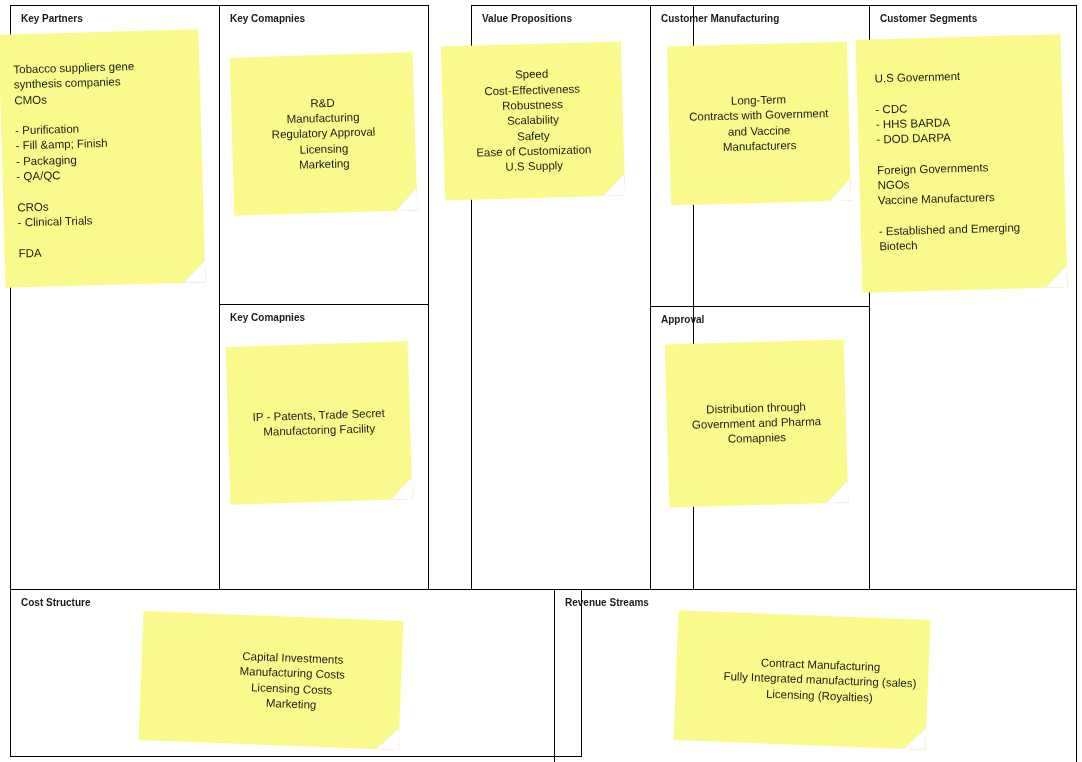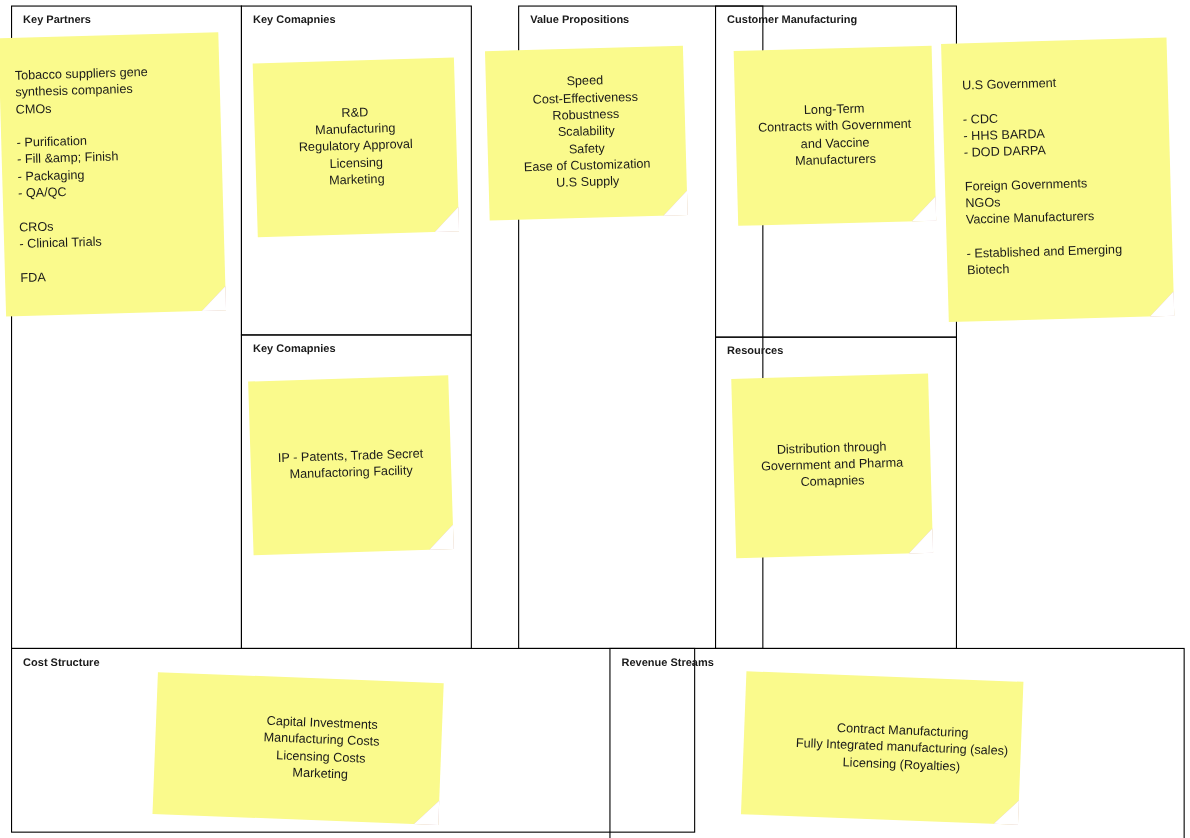--- a/index.html
+++ b/index.html
@@ -41,21 +41,21 @@
   }
 
   
   #cell-key-partners           { left: 10px;  top: 5px;   width: 210px; height: 585px; }
   #cell-key-activities         { left: 219px; top: 5px;   width: 210px; height: 300px; }
   #cell-key-resources          { left: 219px; top: 304px; width: 210px; height: 286px; }
   #cell-value-propositions     { left: 428px; top: 5px;   width: 223px; height: 585px; margin-left: 43px; }
   #cell-customer-relationships { left: 650px; top: 5px;   width: 220px; height: 302px; }
   #cell-channels               { left: 650px; top: 306px; width: 220px; height: 284px; }
   #cell-customer-segments      { left: 869px; top: 5px;   width: 208px; height: 585px; }
-  #cell-cost-structure         { left: 10px;  top: 589px; width: 622px; height: 168px; }
+  #cell-cost-structure         { left: 10px;  top: 589px; width: 572px; height: 168px; }
   #cell-revenue-streams        { left: 554px; top: 589px; width: 523px; height: 200px; }
 
   
   .note-layer {
     position: absolute;
     left: 0; top: 0;
     width: 1082px;
     height: 762px;
     pointer-events: none;
     z-index: 4;
@@ -180,23 +180,26 @@
 
   <div class="cell" id="cell-value-propositions">
     <div class="cell-title">Value Propositions</div>
   </div>
 
   <div class="cell" id="cell-customer-relationships">
     <div class="cell-title">Customer Manufacturing</div>
   </div>
 
   <div class="cell" id="cell-channels">
-    <div class="cell-title">Resources</div>
-  </div>
-
+    <div class="cell-title">Approval</div>
+  </div>
+
+  <div class="cell" id="cell-customer-segments">
+    <div class="cell-title">Customer Segments</div>
+  </div>
 
   <div class="cell" id="cell-cost-structure">
     <div class="cell-title">Cost Structure</div>
   </div>
 
   <div class="cell" id="cell-revenue-streams">
     <div class="cell-title">Revenue Streams</div>
   </div>
 
   <div class="note-layer">

